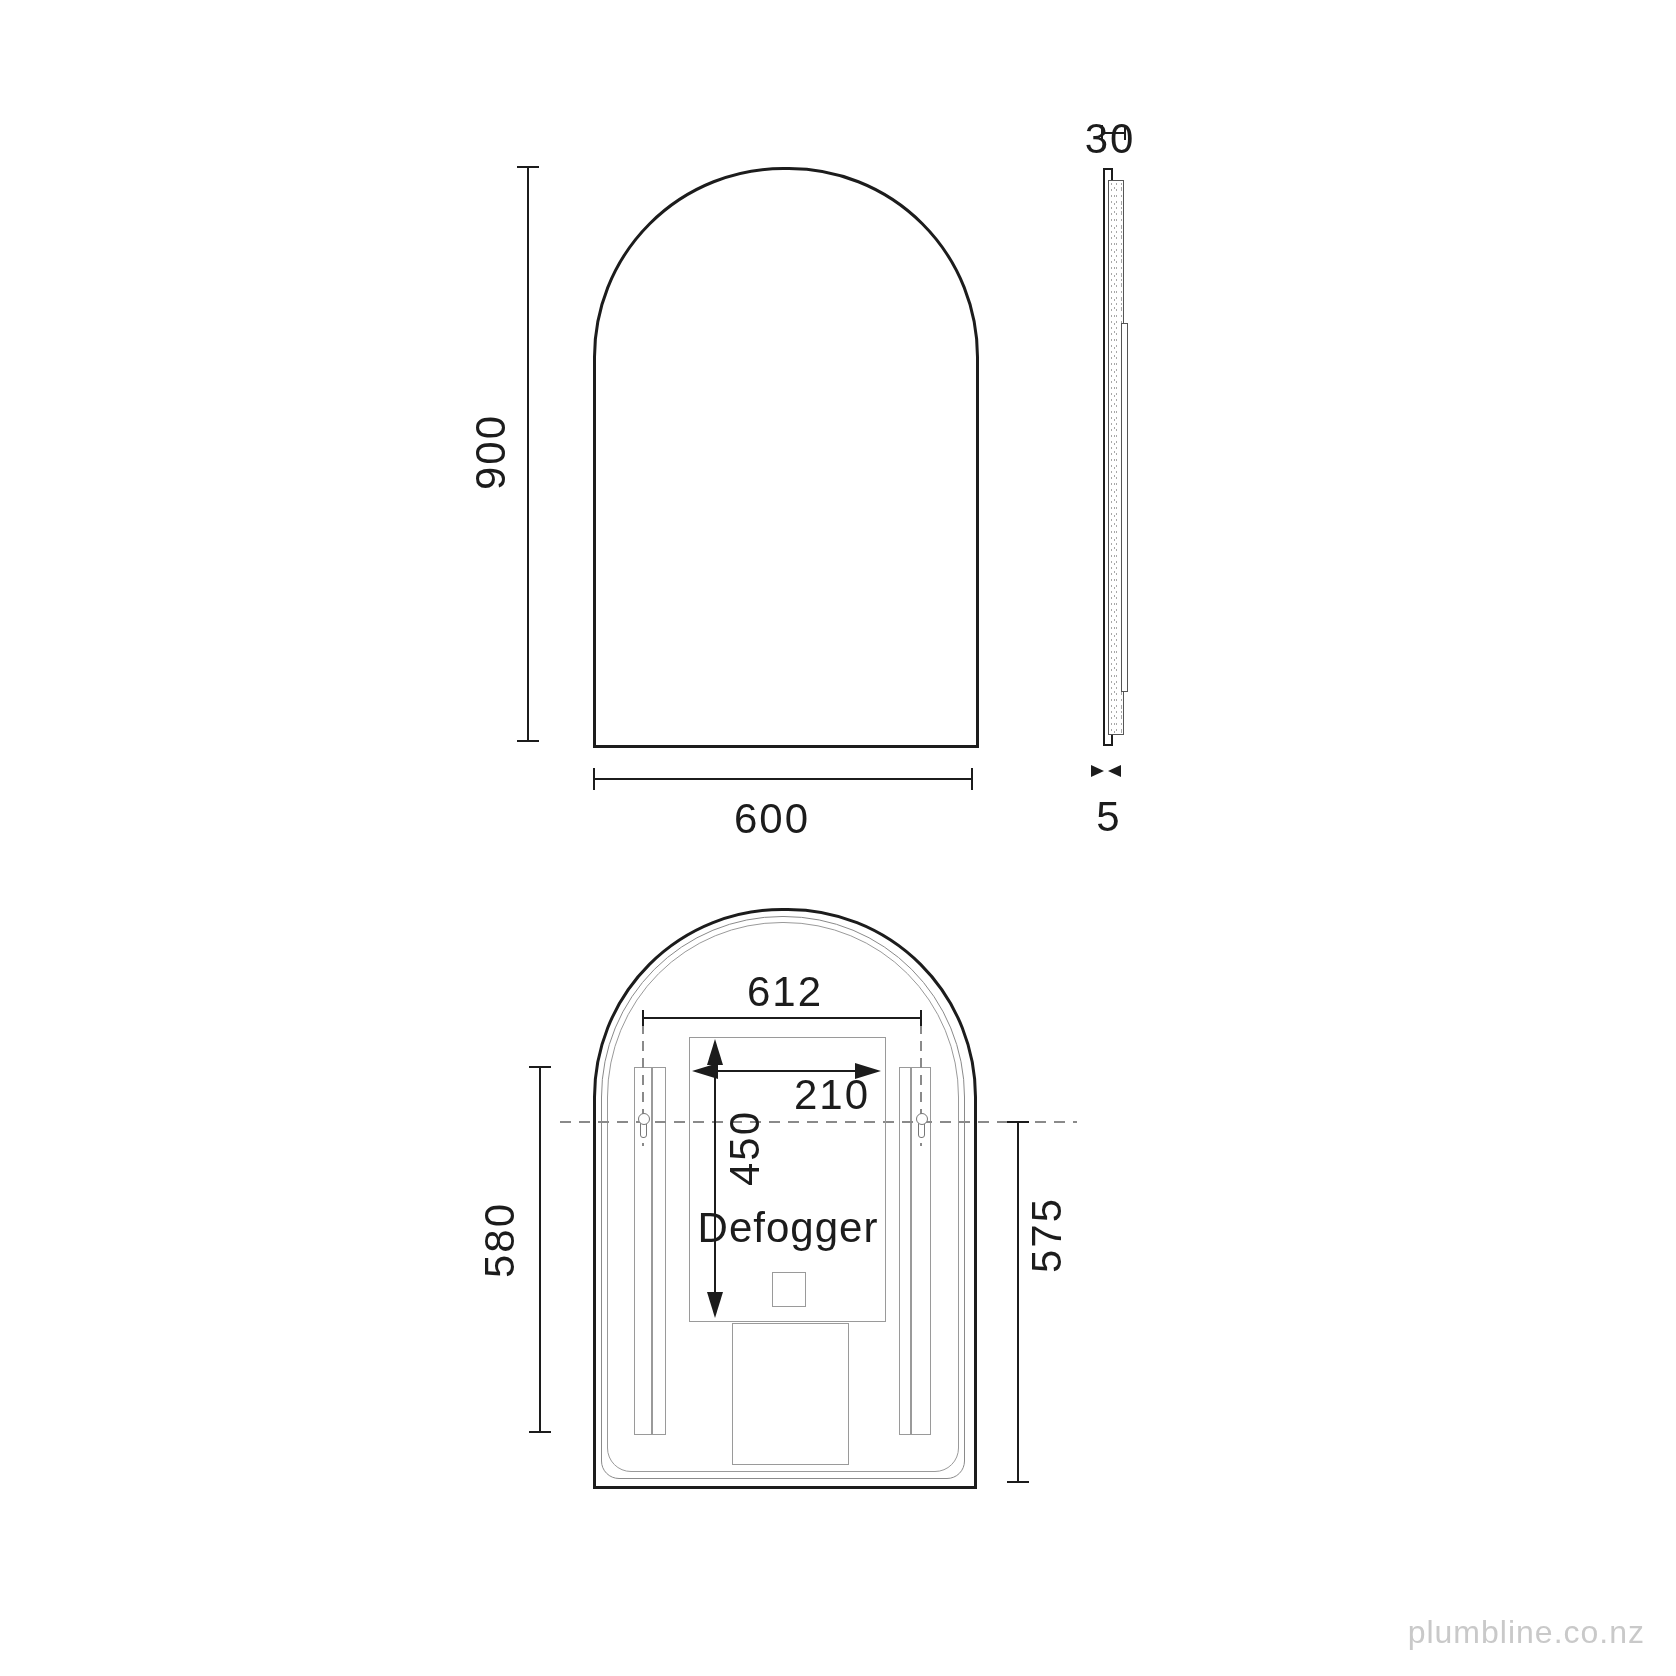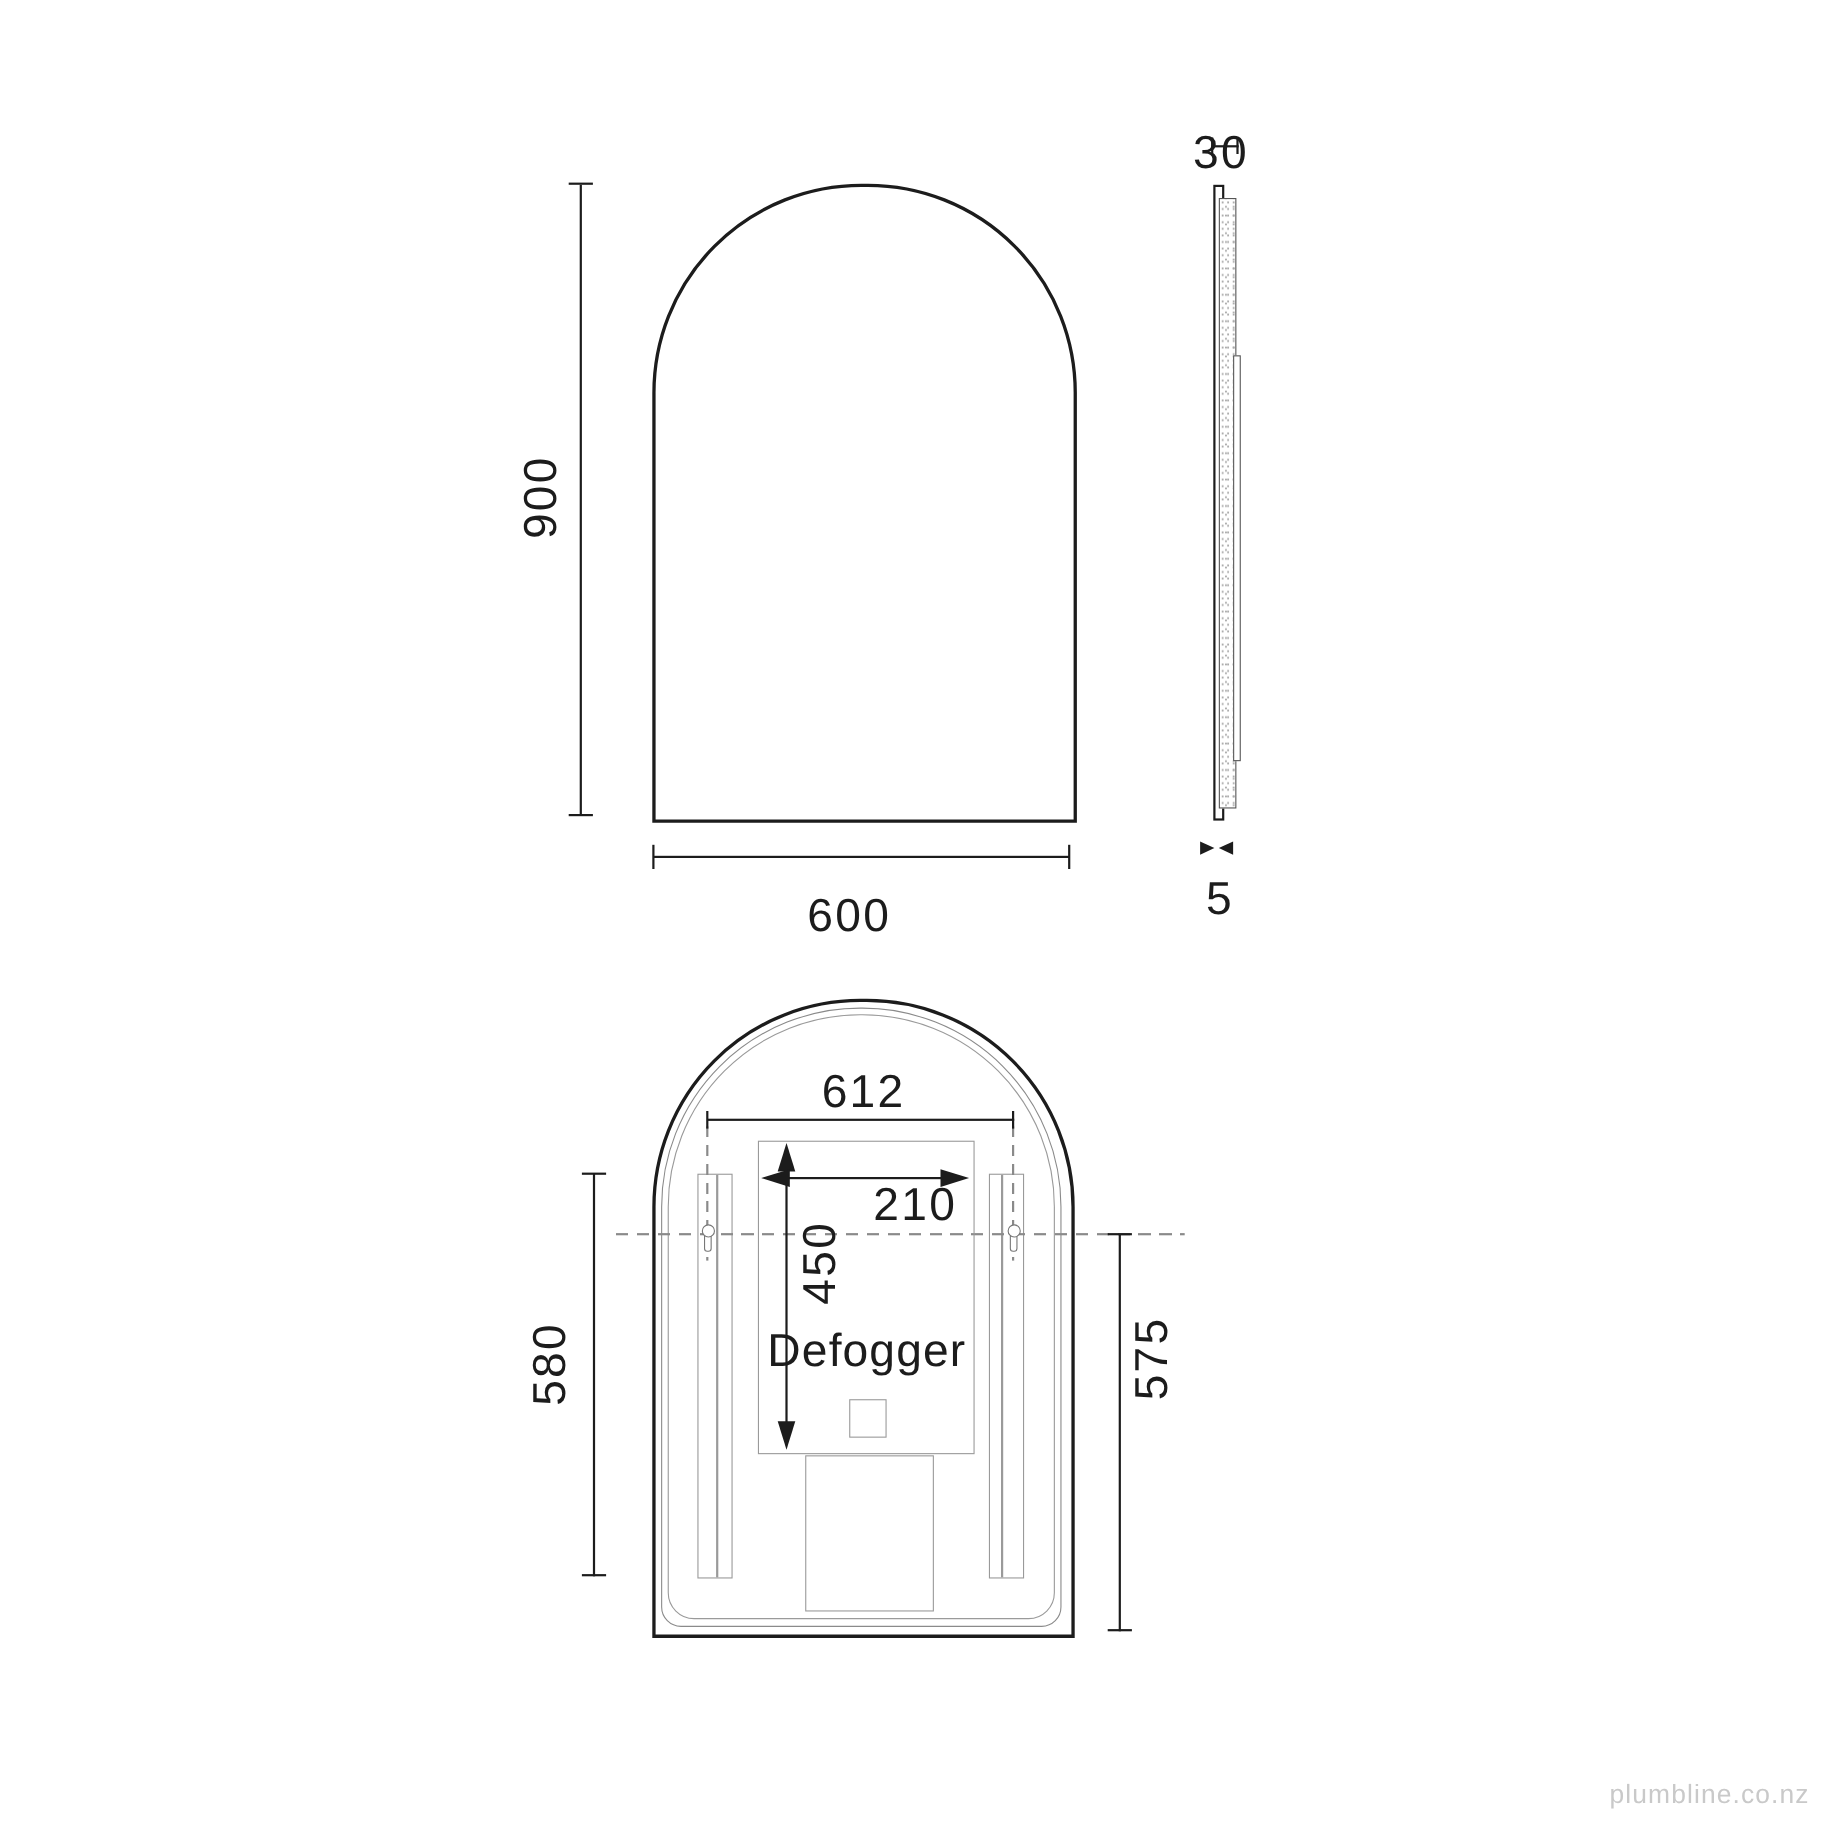--- a/index.html
+++ b/index.html
@@ -50,41 +50,41 @@
     background-size:5px 6px,7px 8px;background-position:0 0,2px 3px;
   }
   .rail-side{position:absolute;border:1px solid #555;background:#fff;}
   
   .rail{position:absolute;border:1.5px solid var(--detail2);background:transparent;}
   .rail-div{position:absolute;top:0;bottom:0;width:1.5px;background:var(--detail2);}
   .keyhole-circle{position:absolute;width:10px;height:10px;border:1.5px solid #777;border-radius:50%;background:#fff;}
   .keyhole-slot{position:absolute;width:5px;height:15px;border:1.5px solid #777;border-radius:3px;background:#fff;}
   .watermark{
     position:absolute;width:320px;height:40px;display:flex;align-items:center;justify-content:flex-end;
-    font-size:24px;color:var(--watermark);letter-spacing:1px;
+    font-size:32px;color:var(--watermark);letter-spacing:1px;
   }
 </style>
 </head>
 <body>
 
 <div class="canvas">
 
   <div>
 
     <div class="outline-thick" style="left:593px;top:167px;width:380px;height:575px;border-radius:190px 190px 0 0;"></div>
 
     <div class="vline" style="left:527px;top:168px;height:573px;"></div>
     <div class="tick-h" style="left:517px;top:166px;"></div>
     <div class="tick-h" style="left:517px;top:740px;"></div>
     <div class="dim-text rot" style="left:431px;top:431px;">900</div>
 
     <div class="hline" style="left:594px;top:778px;width:378px;"></div>
     <div class="tick-v" style="left:593px;top:768px;height:22px;"></div>
     <div class="tick-v" style="left:971px;top:768px;height:22px;"></div>
-    <div class="dim-text" style="left:712px;top:798px;margin-top:13px;">600</div>
+    <div class="dim-text" style="left:712px;top:798px;">600</div>
   </div>
 
   <div>
 
     <div class="dim-text" style="left:1050px;top:70px;margin-top:48px;">30</div>
     <div class="hline" style="left:1103px;top:132px;width:23px;"></div>
     <div class="tick-v" style="left:1101px;top:125px;height:15px;"></div>
     <div class="tick-v" style="left:1124px;top:125px;height:15px;"></div>
 
     <div class="glass" style="left:1103px;top:168px;width:6px;height:574px;"></div>

